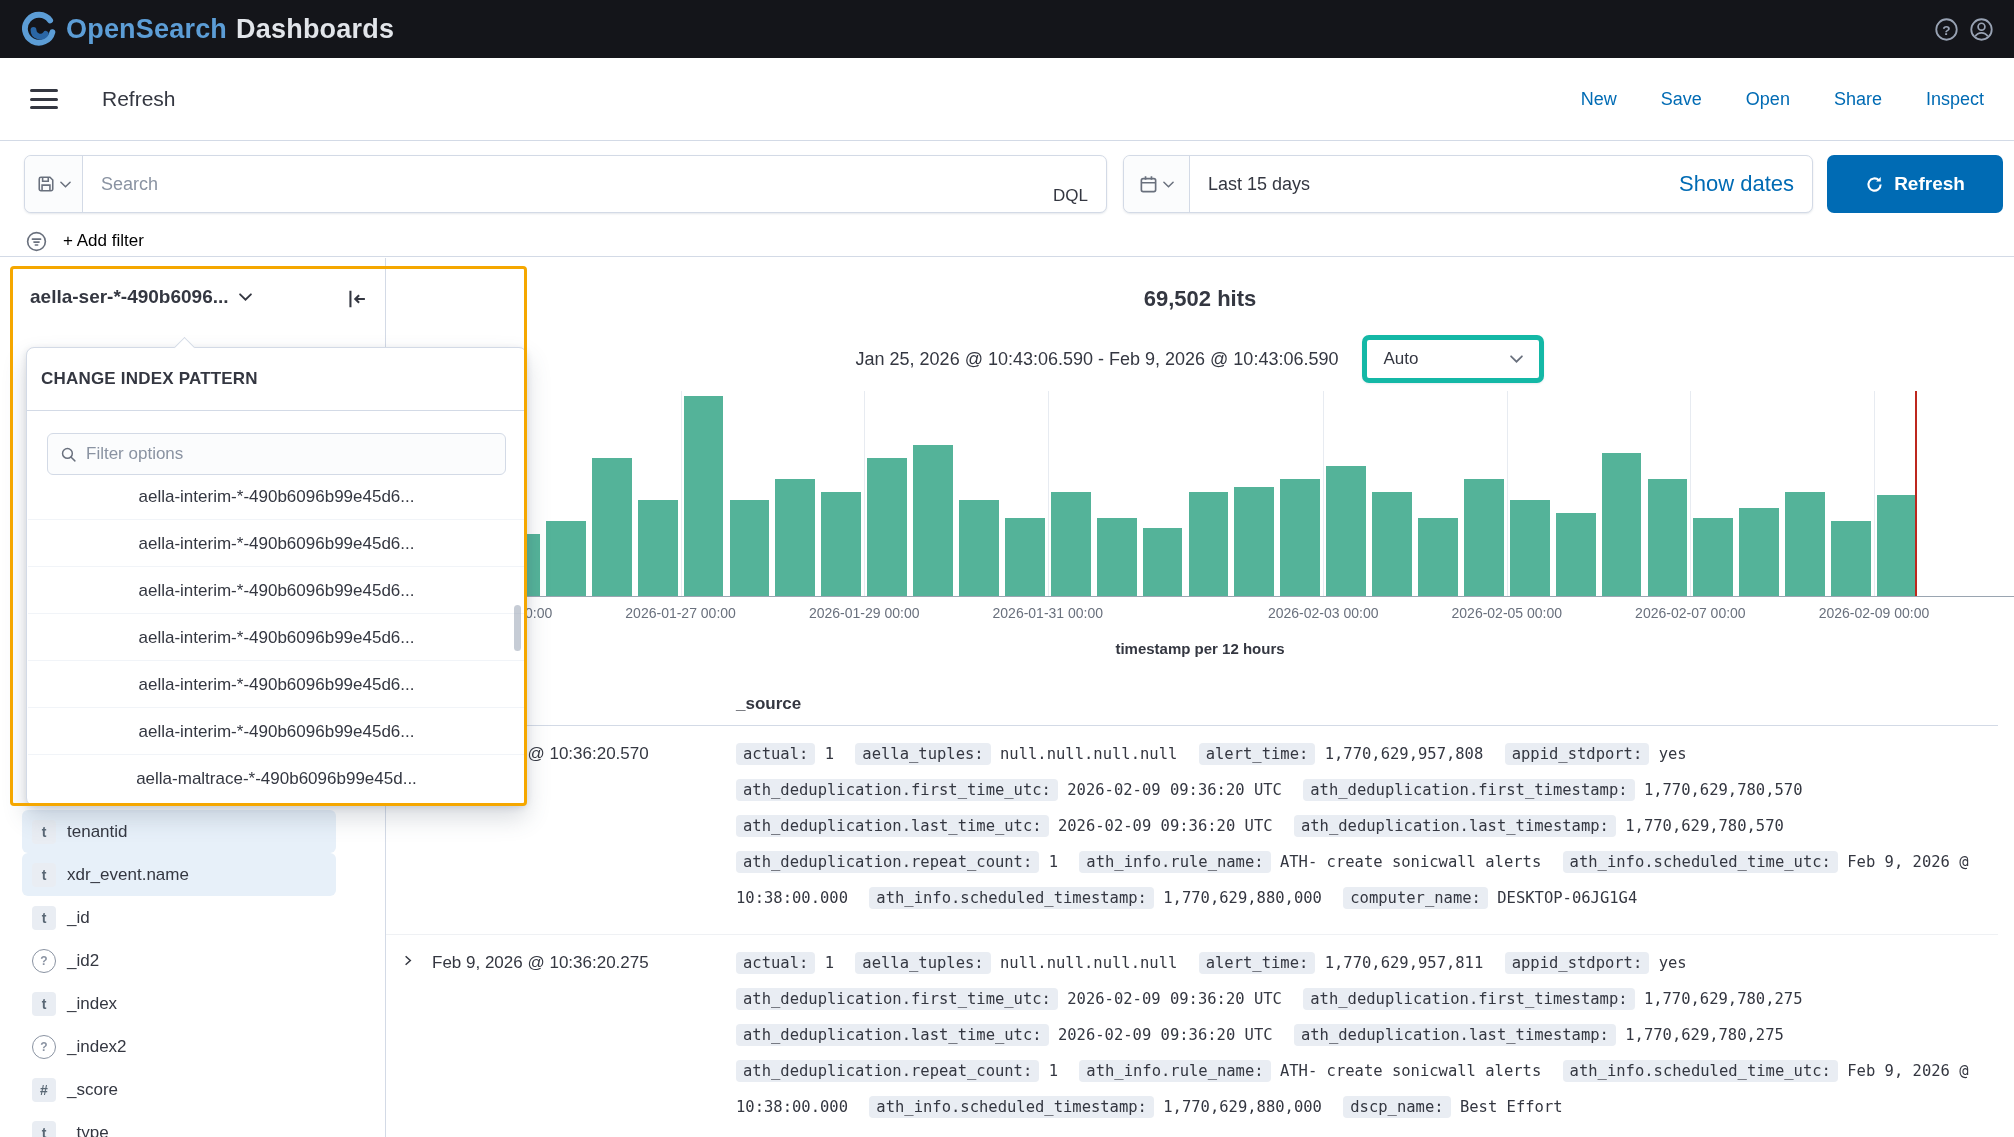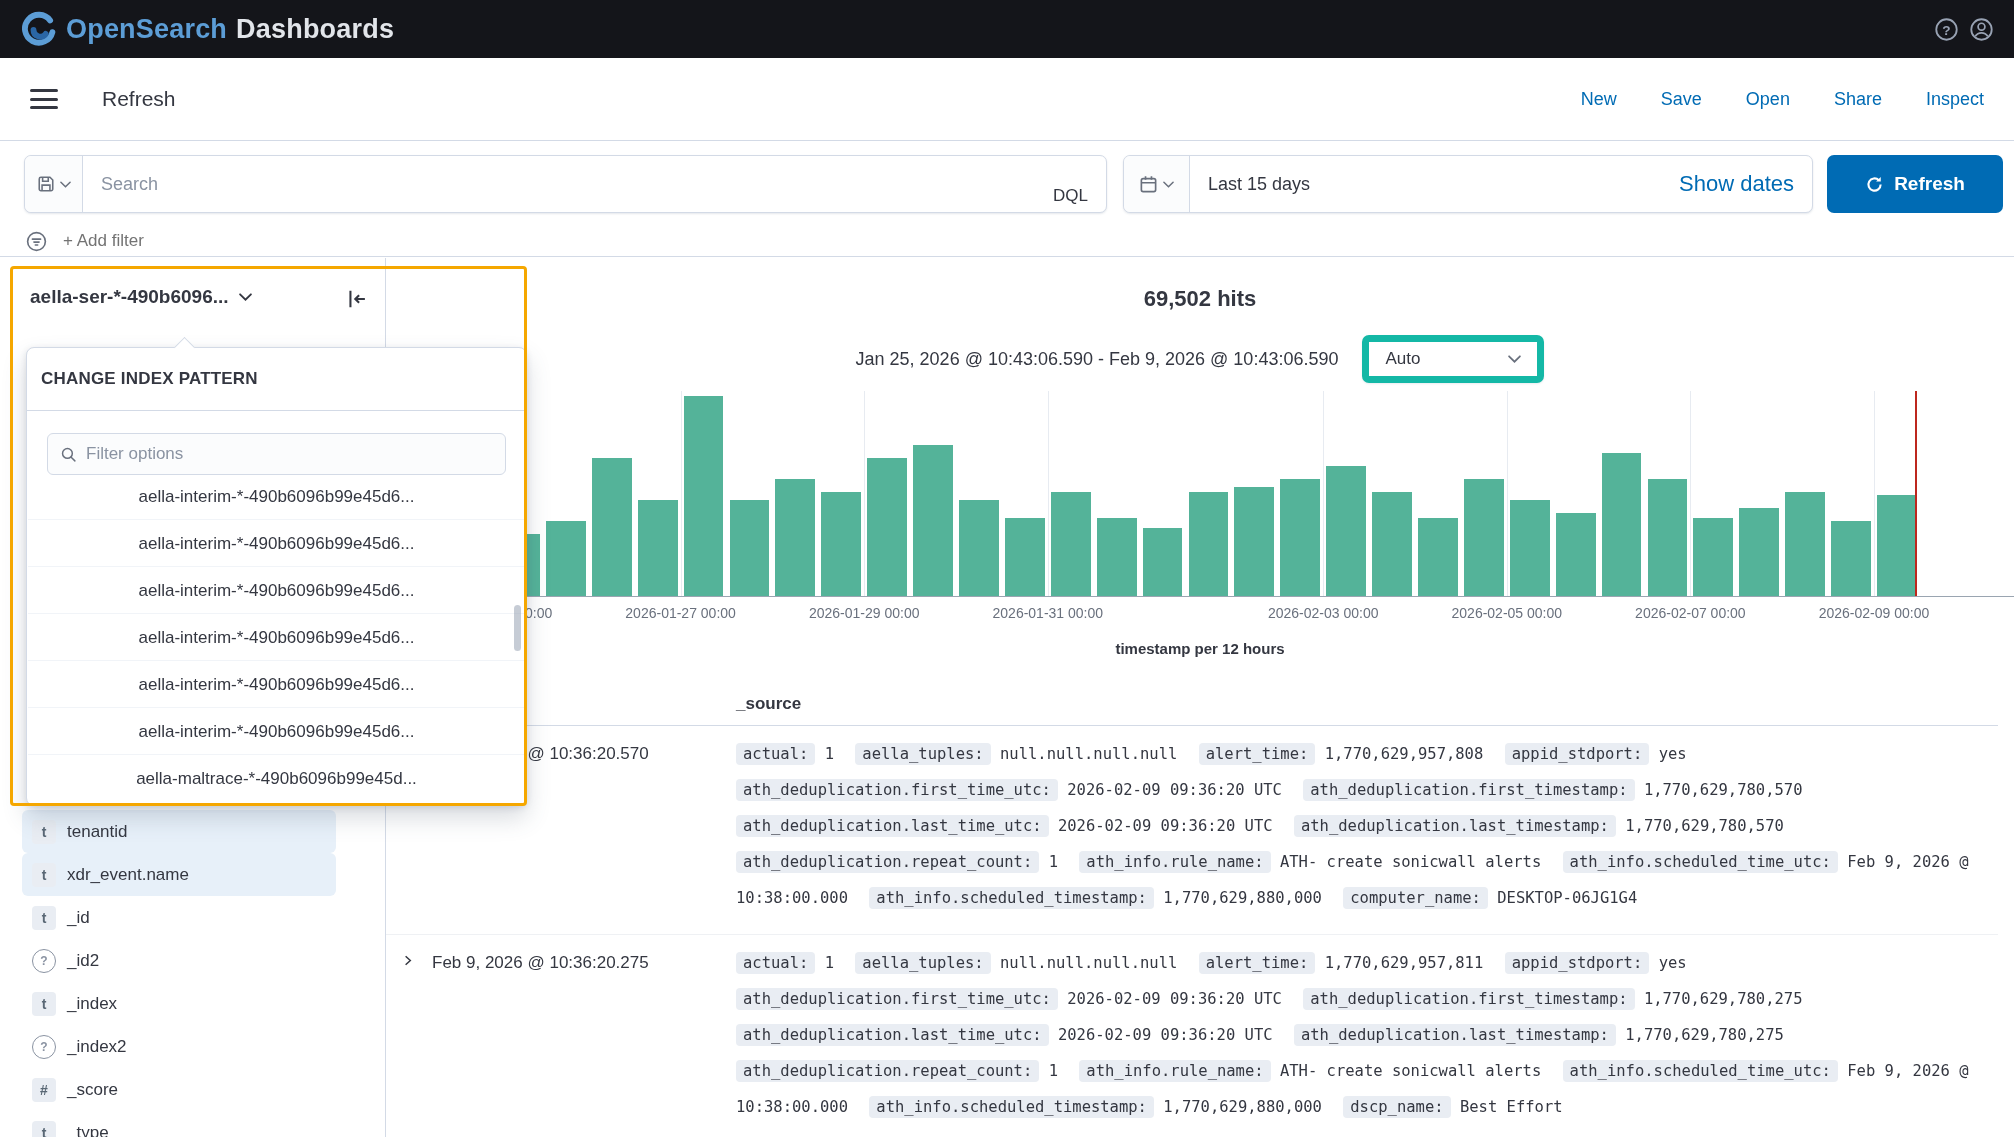--- a/index.html
+++ b/index.html
@@ -45,21 +45,21 @@
     display:flex; align-items:center; justify-content:center; gap:5px; border-radius:7px 0 0 7px; cursor:pointer; }
   .dp-text { flex:1; font-size:18px; color:#343741; padding-left:18px; }
   .dp-show { padding-right:18px; font-size:22px; color:#006BB4; font-weight:500; cursor:pointer; white-space:nowrap; }
 
   .refresh-btn { position:absolute; left:1827px; top:14px; width:176px; height:58px;
     background:#006BB4; border:0; border-radius:7px; color:#fff; font-size:19px; font-weight:600;
     display:flex; align-items:center; justify-content:center; gap:10px; cursor:pointer;
     font-family:"Liberation Sans", sans-serif; }
 
   .filter-row { position:absolute; left:26px; top:88px; height:24px; display:flex; align-items:center; gap:16px; }
-  .add-filter { font-size:17px; color:#737373; font-weight:500; cursor:pointer; text-decoration:none; }
+  .add-filter { font-size:17px; color:#000000; font-weight:500; cursor:pointer; text-decoration:none; }
 
   
   #sidebar { position:absolute; left:0; top:258px; width:386px; height:879px;
     border-right:1px solid #D3DAE6; background:#fff; }
   .index-btn { position:absolute; left:30px; top:28px; display:flex; align-items:center; gap:10px; cursor:pointer; }
   .index-btn .ip-label { font-size:19px; font-weight:700; color:#343741; white-space:nowrap; }
   .collapse-btn { position:absolute; right:16px; top:30px; width:22px; height:22px; cursor:pointer; }
 
   .fields { position:absolute; left:22px; top:552px; width:314px; }
   .field-row { height:43px; display:flex; align-items:center; gap:11px; padding:0 10px;
@@ -68,21 +68,21 @@
   .ficon { min-width:24px; height:24px; border-radius:4px; background:#E9EDF3; color:#5A6875;
     display:flex; align-items:center; justify-content:center; font-size:14px; font-weight:700; }
   .ficon.circle { background:transparent; border:1.6px solid #8A93A2; border-radius:50%;
     color:#8A93A2; font-size:12px; }
 
   
   #main { position:absolute; left:386px; top:258px; width:1628px; height:879px; overflow:hidden; }
   .hits-line { position:absolute; top:28px; width:100%; text-align:center; font-size:22px; font-weight:700; color:#343741; }
   .range-row { position:absolute; top:77px; width:100%; display:flex; justify-content:center; align-items:center; gap:24px; }
   .range-text { font-size:18px; color:#343741; }
-  .interval-select { width:182px; height:48px; border:7px solid #14b8a6; border-radius:7px; background:#fff;
+  .interval-select { width:182px; height:48px; border:5px solid #14b8a6; border-radius:7px; background:#fff;
     display:flex; align-items:center; justify-content:space-between; padding:0 16px; font-size:17px;
     cursor:pointer; box-shadow:0 1px 2px rgba(152,162,179,.2); }
 
   .chart { position:absolute; left:0; top:133px; width:100%; height:206px; border-bottom:1px solid #9AA5B1; }
   .gridline { position:absolute; top:0; bottom:0; width:1px; background:#E7EBF1; }
   .bar { position:absolute; bottom:0; background:#54B399; }
   .time-marker { position:absolute; top:0; bottom:0; width:2px; background:#BD271E; }
   .ticks { position:absolute; left:0; top:347px; width:100%; height:20px; }
   .tick { position:absolute; transform:translateX(-50%); font-size:14px; color:#69707D; white-space:nowrap; }
   .axis-title { position:absolute; top:382px; width:100%; text-align:center; font-size:15px; font-weight:700; color:#343741; }

